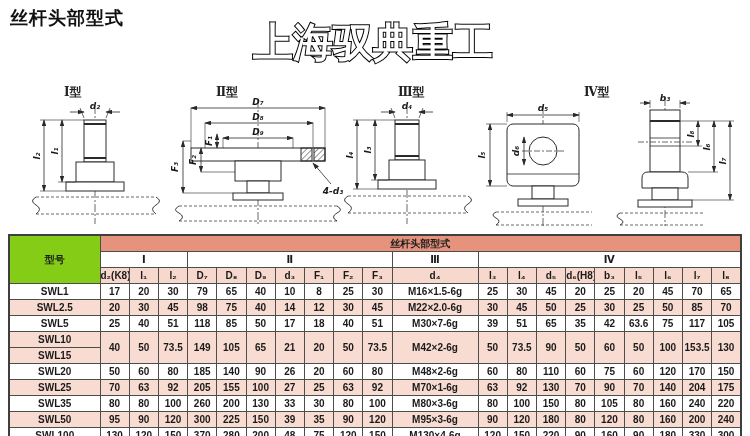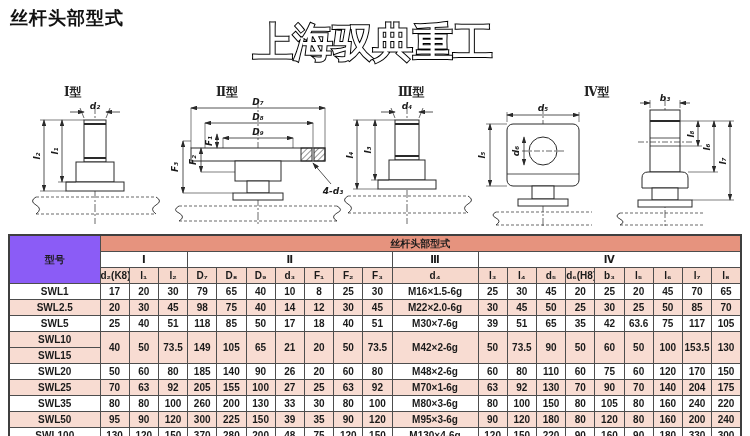--- a/index.html
+++ b/index.html
@@ -29,21 +29,21 @@
     font-size:10px;font-weight:bold;
   }
   .spec-table th,.spec-table td{
     border:1px solid #4d4d4d;text-align:center;vertical-align:middle;
     padding:1px 0;line-height:1.15;height:13px;overflow:hidden;white-space:nowrap;
   }
   .spec-table{border:2px solid #3f3f3f;}
   .band-top{background:#E6937E;}
   .band-groups{background:#ffffff;}
   .band-cols{background:#F6D8CC;}
-  .corner{background:#8b5cf6;}
+  .corner{background:#84cc16;}
   tr.stripe td{background:#F8DCD2;}
   tr.plain td{background:#ffffff;}
 </style>
 </head>
 <body>
 
 <div class="page-title">丝杆头部型式</div>
 
 <svg class="watermark" viewBox="0 0 270 56">
   <text x="135" y="42" text-anchor="middle" font-size="40" font-weight="bold" font-family="Liberation Sans, DejaVu Sans, sans-serif" fill="#ffffff" stroke="#000000" stroke-width="2" paint-order="stroke">上海驭典重工</text>

